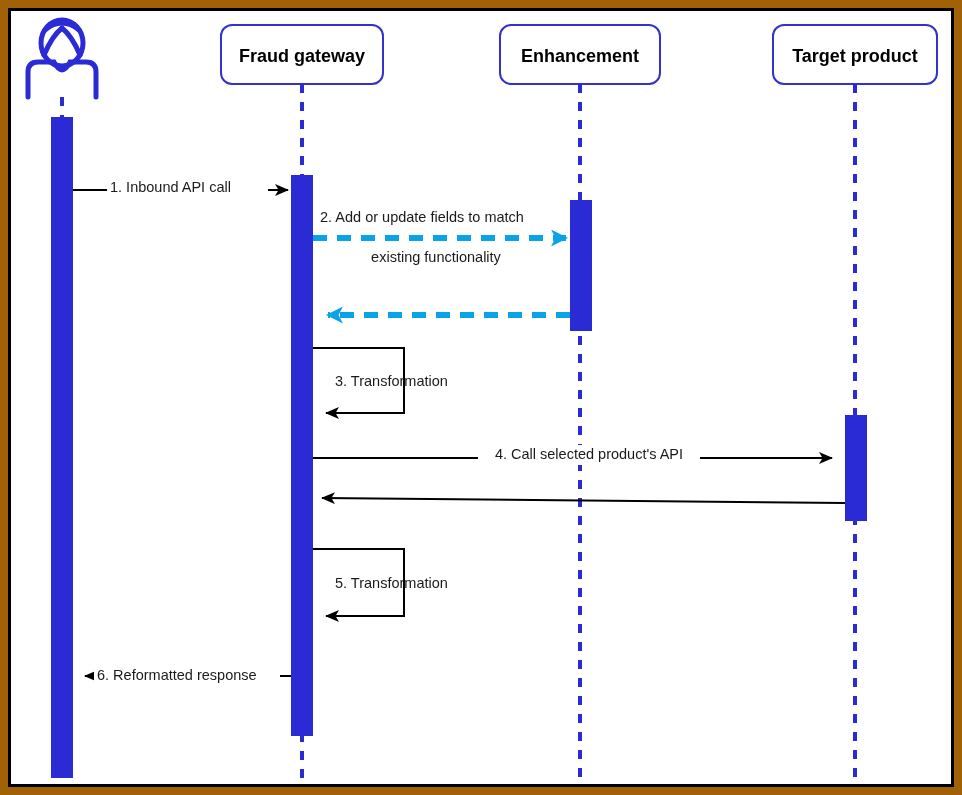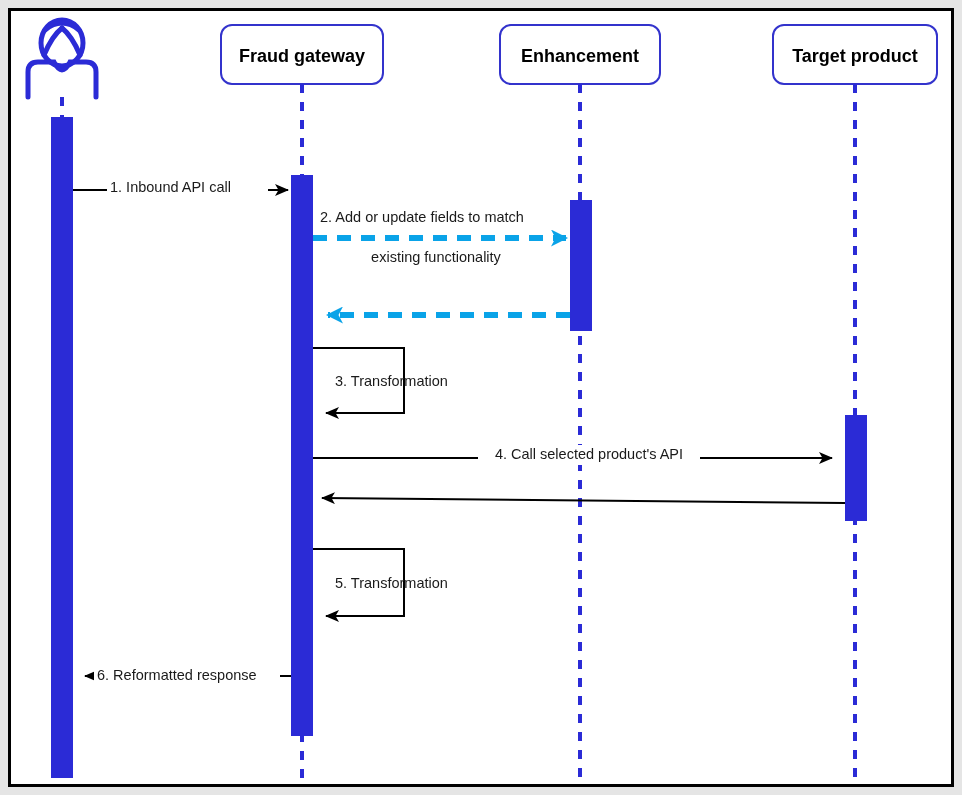--- a/index.html
+++ b/index.html
@@ -6,21 +6,21 @@
   html, body {
     margin: 0;
     padding: 0;
     background: #ffffff;
     font-family: "Liberation Sans", sans-serif;
   }
   #canvas {
     position: relative;
     width: 962px;
     height: 795px;
-    background: #e5e5e5;
+    background: #a16207;
     overflow: hidden;
   }
   #diagram-svg {
     position: absolute;
     top: 0;
     left: 0;
     width: 962px;
     height: 795px;
   }
   .lifeline-title {

